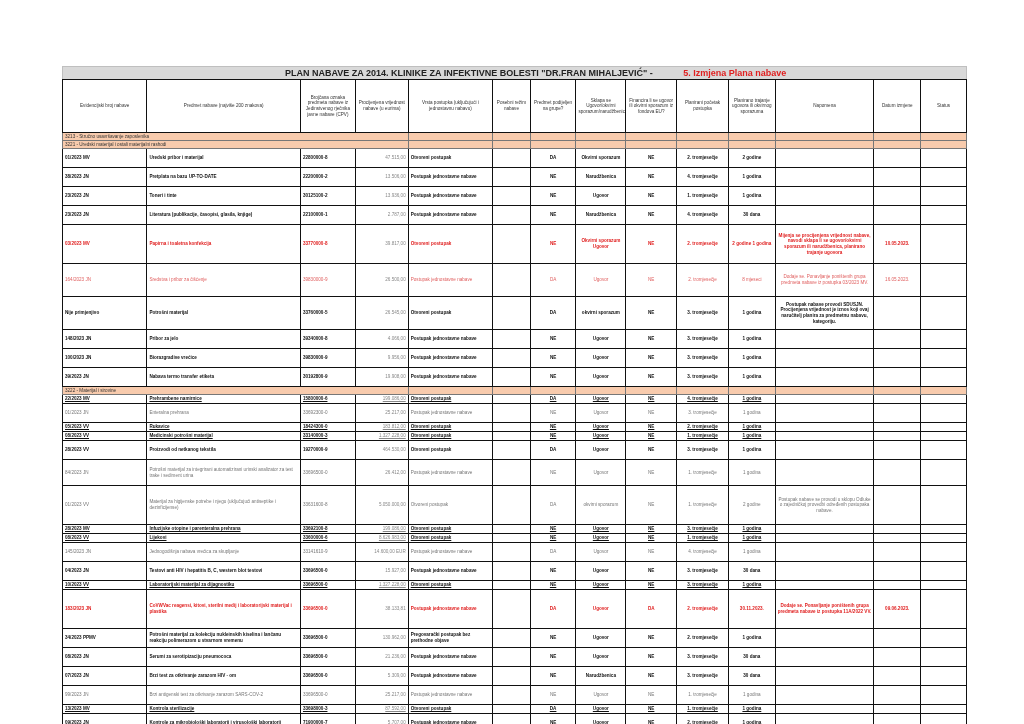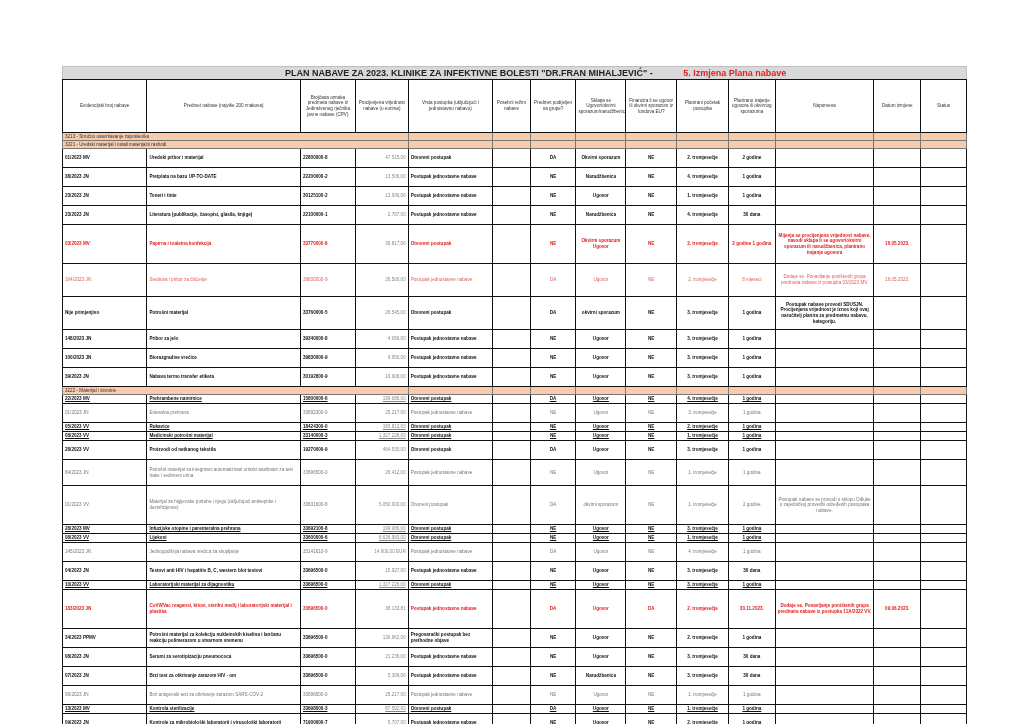--- a/index.html
+++ b/index.html
@@ -22,21 +22,21 @@
   tr.h2 td { height:18px; }
   tr.h3 td { height:25px; }
   tr.h4 td { height:38px; }
   tr.h5 td { height:32px; }
 </style>
 </head>
 <body>
 
 <div class="sheet">
   <div class="titlebar">
-    <span>PLAN NABAVE ZA 2023. KLINIKE ZA INFEKTIVNE BOLESTI "DR.FRAN MIHALJEVIĆ" - </span><span class="red">5. Izmjena Plana nabave</span>
+    <span>PLAN NABAVE ZA 2014. KLINIKE ZA INFEKTIVNE BOLESTI "DR.FRAN MIHALJEVIĆ" - </span><span class="red">5. Izmjena Plana nabave</span>
   </div>
   <table>
     <colgroup>
       <col style="width:83px">
         <col style="width:151px">
         <col style="width:54px">
         <col style="width:52px">
       <col style="width:83px">
         <col style="width:37px">
         <col style="width:45px">

